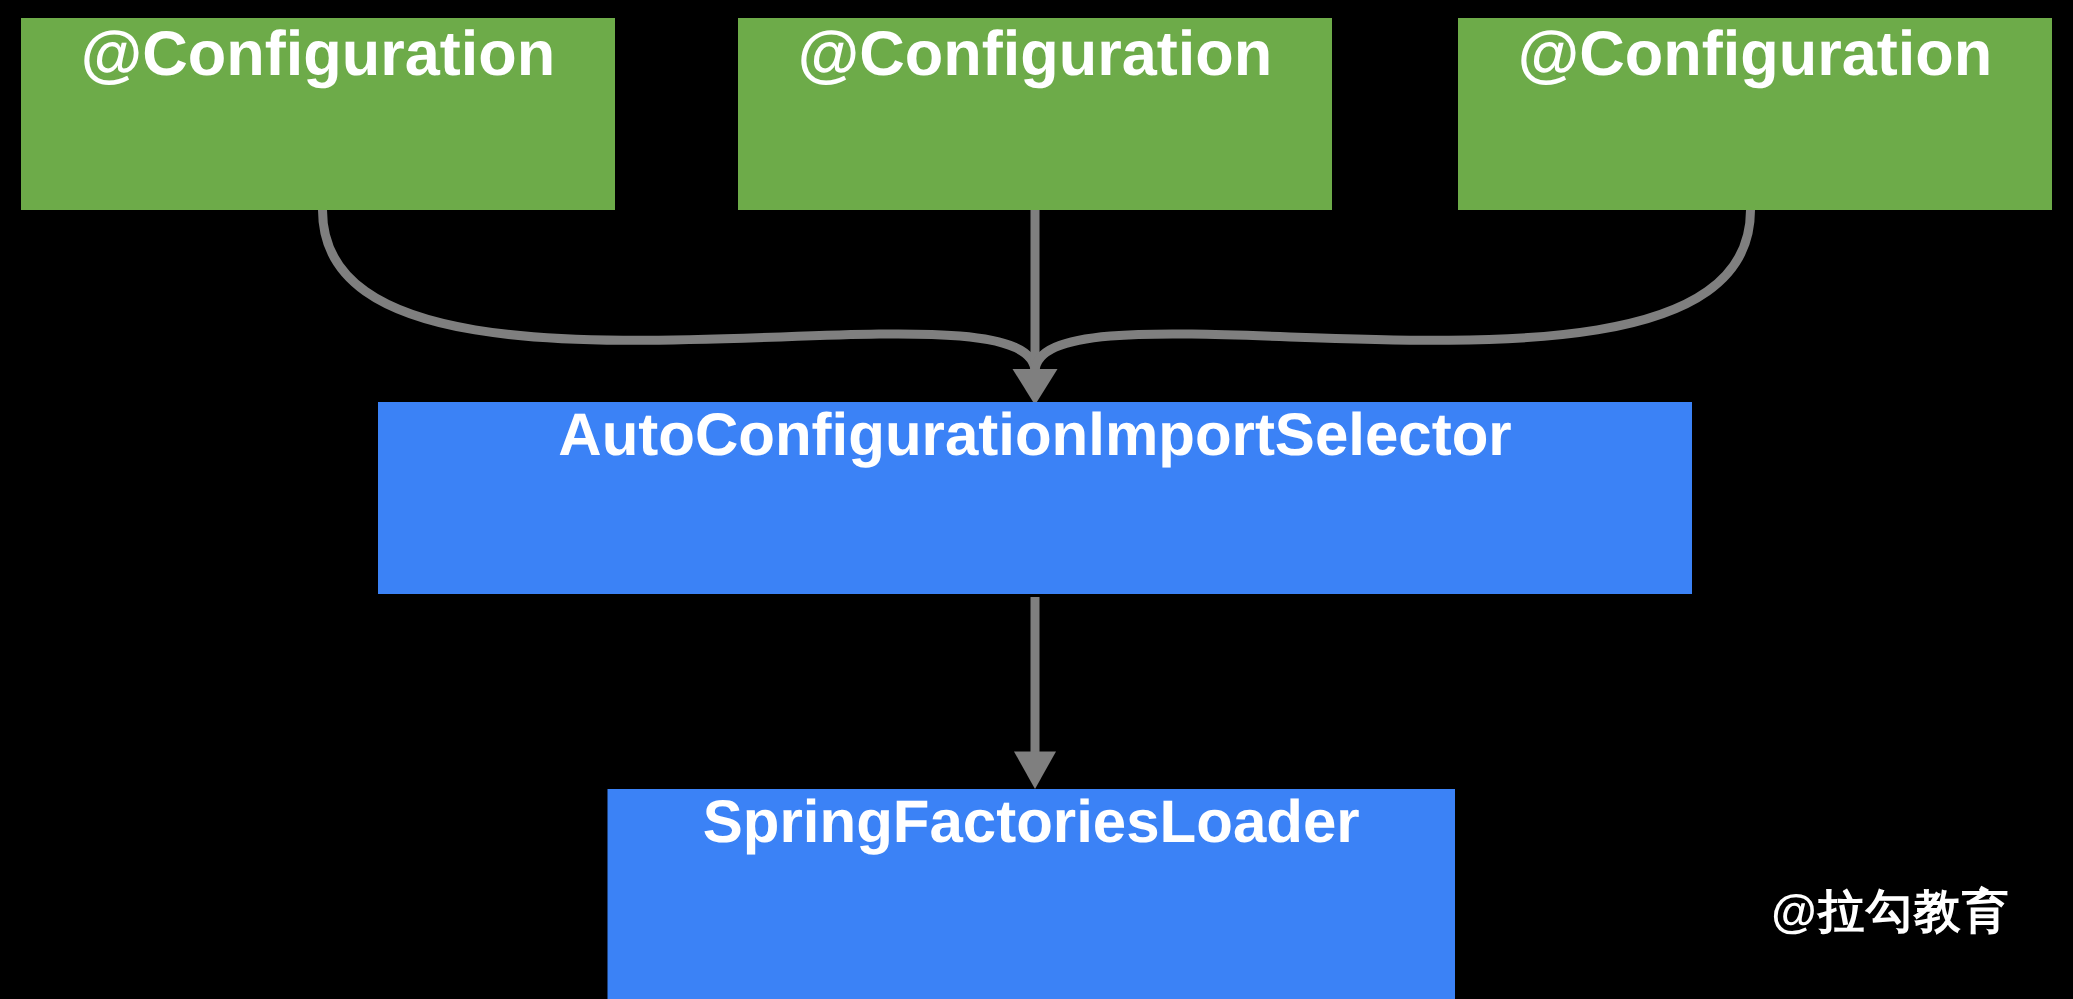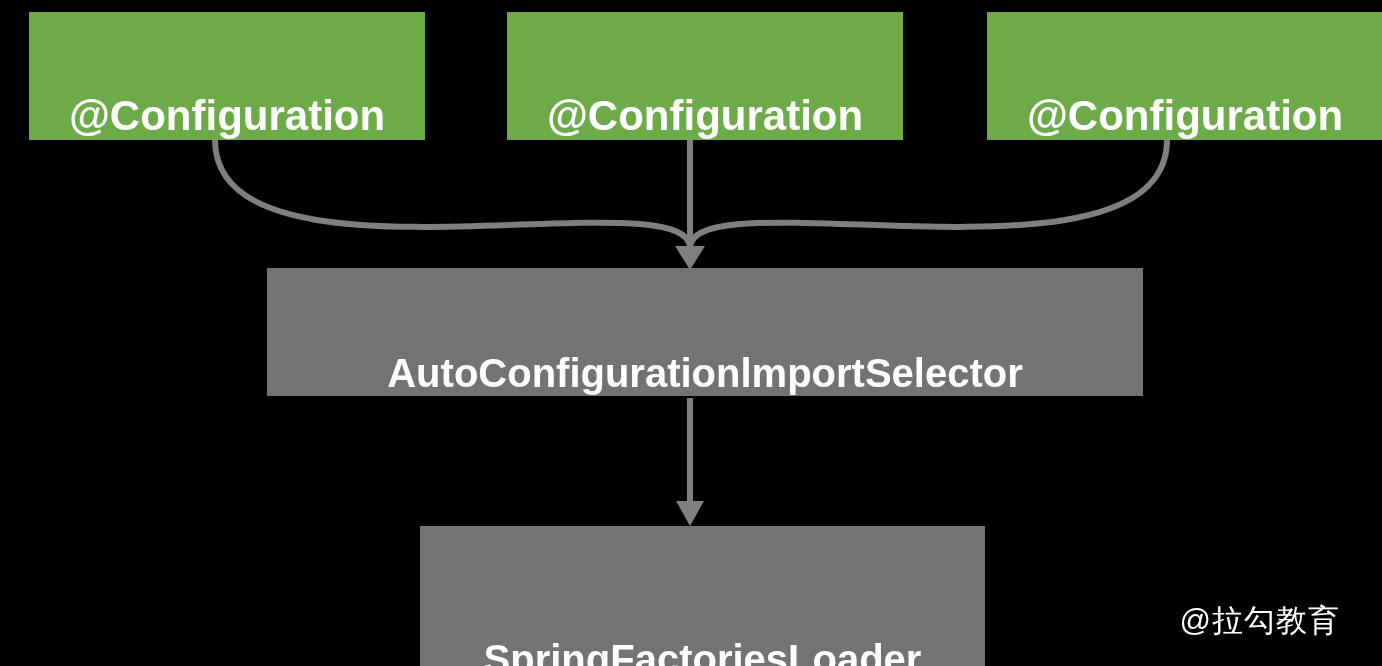--- a/index.html
+++ b/index.html
@@ -19,61 +19,60 @@
     position: absolute;
     left: 0;
     top: 0;
     width: 1382px;
     height: 666px;
     pointer-events: none;
   }
   .node {
     position: absolute;
     display: flex;
-    align-items: flex-end;
+    align-items: flex-start;
     justify-content: center;
     color: #ffffff;
     font-weight: bold;
     text-align: center;
     white-space: nowrap;
-    margin-left: 15px;
   }
   .node.green {
     background: #6dab49;
     width: 396px;
     height: 128px;
     top: 12px;
     font-size: 42px;
   }
   .node.g1 { left: 14px; }
   .node.g2 { left: 492px; }
   .node.g3 { left: 972px; }
   .node.orange {
-    background: #737373;
+    background: #3b82f6;
     font-size: 40px;
   }
   .node.selector {
     left: 252px;
     top: 268px;
     width: 876px;
     height: 128px;
   }
   .node.loader {
     left: 405px;
     top: 526px;
     width: 565px;
     height: 156px;
   }
   .watermark {
     position: absolute;
     right: 42px;
-    bottom: 24px;
+    bottom: 37px;
     color: #ffffff;
     font-size: 31px;
-    font-weight: normal;
+    font-weight: bold;
     letter-spacing: 1px;
   }
   .edge {
     fill: none;
     stroke: #7f7f7f;
     stroke-width: 6;
   }
   .arrowhead {
     fill: #7f7f7f;
     stroke: none;

